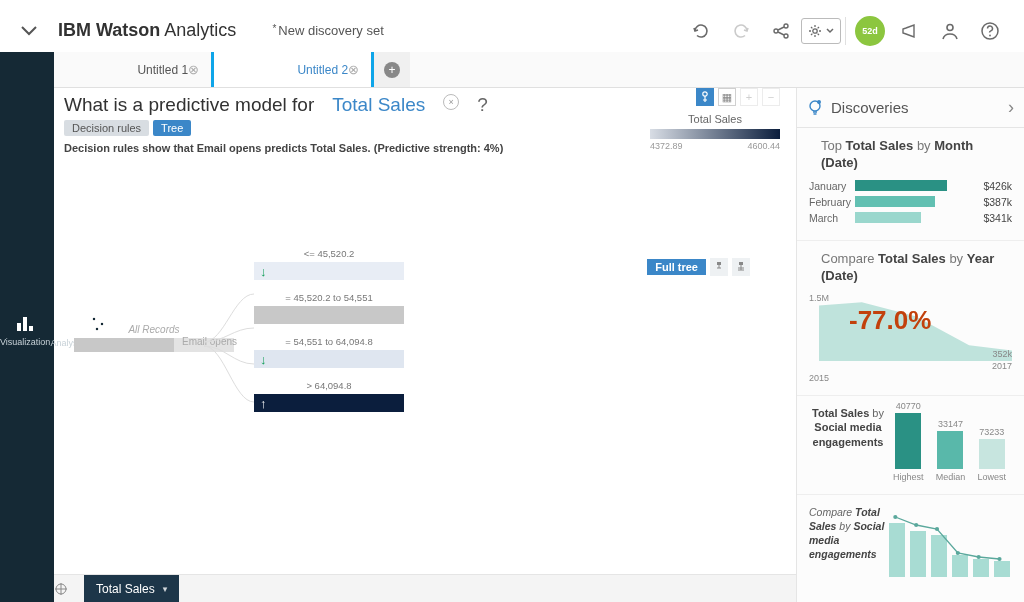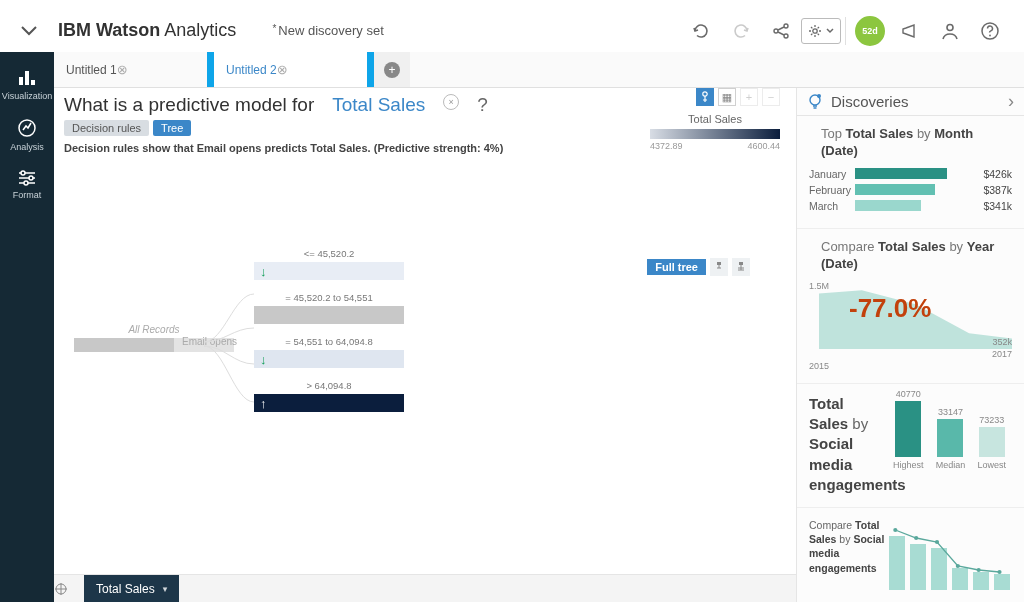--- a/index.html
+++ b/index.html
@@ -11,27 +11,27 @@
 .brand { font-size:18px; font-weight:300; margin-left:14px; margin-right:36px; }
 .brand b { font-weight:700; }
 .docname { font-size:13px; color:#555; }
 .docname::before { content:"*"; font-size:10px; position:relative; top:-3px; margin-right:2px; }
 .spacer { flex:1; }
 .hicon { width:40px; height:40px; display:flex; align-items:center; justify-content:center; color:#6a6a6a; cursor:pointer; }
 .hdivider { width:1px; height:28px; background:#e0e0e0; margin:0 4px; }
 .trial-badge { width:30px; height:30px; border-radius:50%; border:3px solid #8cc63f; background:#8cc63f; color:#fff; font-size:9px; display:flex; align-items:center; justify-content:center; font-weight:700; }
 
 
-.leftrail { position:absolute; left:0; top:52px; bottom:0; width:54px; background:#152935; color:#c8d2d8; display:flex; flex-direction:column; align-items:center; padding-top:8px; }
+.leftrail { position:absolute; left:0; top:52px; bottom:0; width:54px; background:#152935; color:#c8d2d8; display:flex; flex-direction:row; align-items:center; padding-top:8px; }
 .lritem { width:54px; height:50px; display:flex; flex-direction:column; align-items:center; justify-content:center; font-size:9px; cursor:pointer; }
 .lritem svg { margin-bottom:4px; }
 
 
 .tabbar { position:absolute; left:54px; top:52px; right:0; height:36px; display:flex; align-items:stretch; border-bottom:1px solid #e0e0e0; background:#fafafa; }
-.tab { display:flex; align-items:center; padding:0 12px; border-right:7px solid #0ea5e9; font-size:12px; color:#555; cursor:pointer; min-width:160px; justify-content:flex-start; }
+.tab { display:flex; align-items:center; padding:0 12px; border-right:3px solid #0ea5e9; font-size:12px; color:#555; cursor:pointer; min-width:160px; justify-content:flex-end; }
 .tab.active { background:#fff; color:#3b87c8; }
 .tab .close { color:#aaa; font-size:13px; }
 .addtab { width:36px; display:flex; align-items:center; justify-content:center; color:#888; font-size:16px; background:#f0f0f0; cursor:pointer; }
 
 
 .main { position:absolute; left:54px; top:88px; right:228px; bottom:28px; padding:6px 10px; }
 .question { font-size:19px; font-weight:400; display:flex; align-items:flex-start; gap:18px; }
 .question .metric { color:#3b87c8; font-weight:400; }
 .question .qmark { color:#666; }
 .question .xcirc { width:16px; height:16px; border:1px solid #bbb; border-radius:50%; display:inline-flex; align-items:center; justify-content:center; font-size:9px; color:#999; }
@@ -91,32 +91,32 @@
 .card2 { position:relative; height:90px; }
 .card2 .ylab { position:absolute; left:0; top:0; font-size:9px; color:#888; }
 .card2 .x0 { position:absolute; left:0; bottom:0; font-size:9px; color:#888; }
 .card2 .x1 { position:absolute; right:0; bottom:12px; font-size:9px; color:#888; }
 .card2 .r1 { position:absolute; right:0; bottom:24px; font-size:9px; color:#888; }
 .card2 .big { position:absolute; left:40px; top:12px; font-size:26px; font-weight:700; color:#c2410c; }
 .card2 .area { position:absolute; left:10px; right:0; top:4px; bottom:14px; }
 
 
 .card3 { display:flex; }
-.card3 .left3 { width:78px; font-size:15px; color:#666; line-height:1.35; }
+.card3 .left3 { width:78px; font-size:11px; color:#666; line-height:1.35;text-align:center; }
 .card3 .left3 b { color:#444; }
 .card3 .bars3 { flex:1; display:flex; align-items:flex-end; justify-content:space-around; height:76px; }
 .vb { display:flex; flex-direction:column; align-items:center; }
 .vb .btop { font-size:9px; color:#888; margin-bottom:2px; }
 .vb .bbar { width:26px; background:#59b8aa; }
 .vb:nth-child(1) .bbar { background:#2a9184; }
 .vb:nth-child(3) .bbar { background:#c7e5df; }
 .vb .bbl { font-size:9px; color:#888; margin-top:3px; }
 
 
-.card4 { display:flex; }
+.card4 { display:flex;font-style:italic; }
 .card4 .left4 { width:78px; font-size:10.5px; color:#666; line-height:1.35; }
 .card4 .left4 b { color:#444; }
 .card4 .chart4 { flex:1; display:flex; align-items:flex-end; justify-content:space-around; height:72px; position:relative; }
 .cb { width:16px; background:#a8dcd3; }
 
 
 .bottombar { position:absolute; left:54px; bottom:0; right:228px; height:28px; background:#f4f4f4; border-top:1px solid #e5e5e5; display:flex; align-items:center; }
 .bottombar .target { width:30px; text-align:center; color:#888; }
 .shelf { background:#1d3649; color:#fff; height:28px; display:flex; align-items:center; padding:0 12px; font-size:12px; gap:8px; }
 .shelf .dd { font-size:9px; opacity:.8; }

